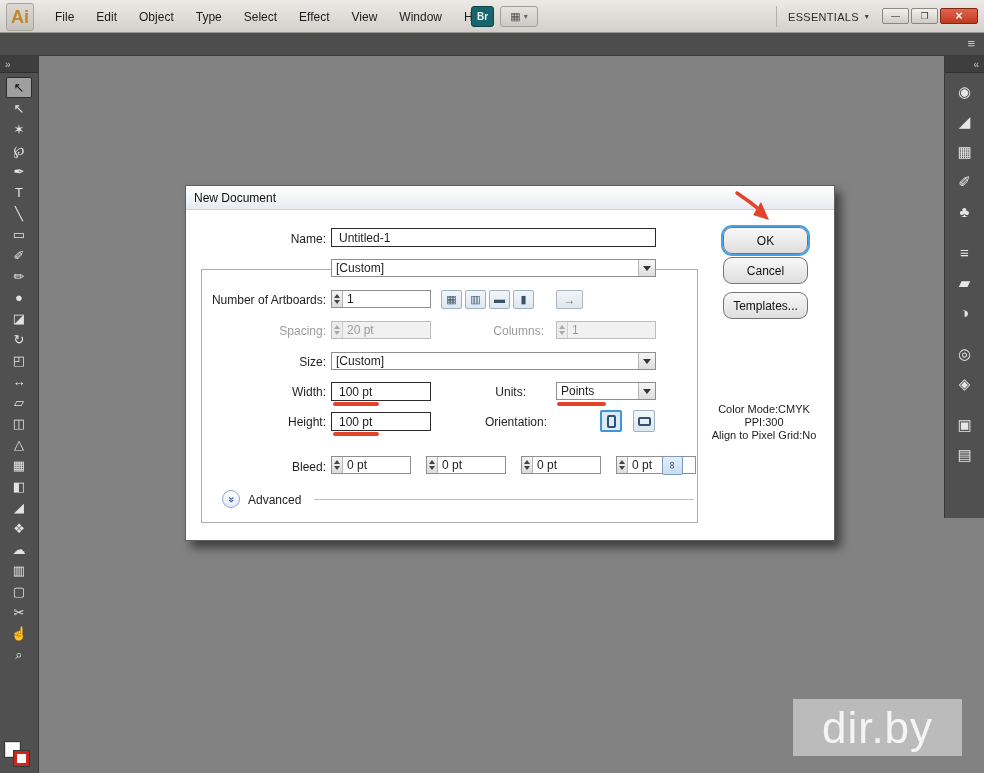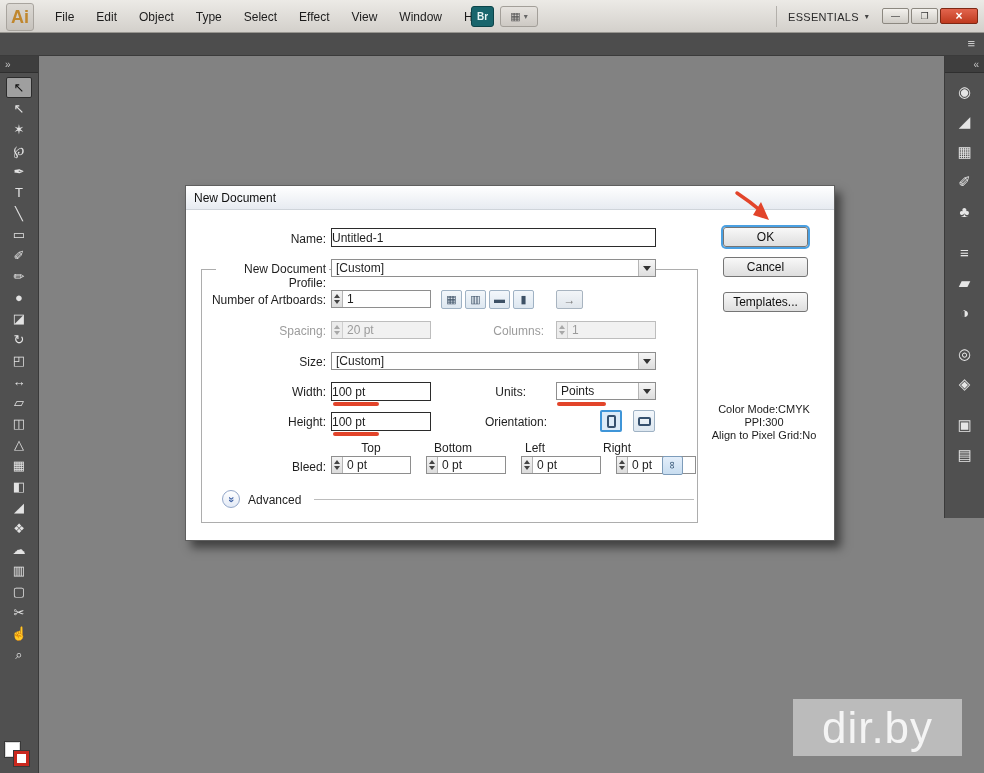--- a/index.html
+++ b/index.html
@@ -44,21 +44,21 @@
 .dock-btn{width:28px;height:25px;margin-bottom:5px;color:#e6e6e6;font-size:15px;line-height:1;display:flex;align-items:center;justify-content:center;border-radius:3px}
 .dock-btn.gap{margin-top:11px}
 
 
 .dialog{position:absolute;left:185px;top:185px;width:650px;height:356px;background:#fff;border:1px solid #5f5f5f;box-shadow:6px 7px 9px rgba(0,0,0,.5);font-size:12px;color:#1e1e1e;z-index:10}
 .dlg-title{position:absolute;left:0;top:0;right:0;height:24px;background:linear-gradient(#ffffff,#e7ebf1);border-bottom:1px solid #cfd4da;line-height:24px;padding-left:8px;font-size:12px;color:#101010}
 .groupbox{position:absolute;left:15px;top:83px;width:497px;height:254px;border:1px solid #adadad}
 .lbl{position:absolute;left:0;width:140px;text-align:right;font-size:12px;color:#1e1e1e}
 .lbl.dim{color:#9b9b9b}
 .lbl.onbox{background:#fff;padding:0 3px 0 0}
-.field{position:absolute;height:19px;border:1px solid #7f7f7f;background:#fff;display:flex;align-items:center;padding-left:0;font-size:12px}
+.field{position:absolute;height:19px;border:1px solid #7f7f7f;background:#fff;display:flex;align-items:center;padding-left:7px;font-size:12px}
 .field.focus{border-color:#2b2b2b}
 .dropdown{position:absolute;height:18px;border:1px solid #8e8e8e;background:#fff;display:flex;align-items:center;cursor:pointer}
 .dd-val{flex:1;padding-left:4px}
 .dd-btn{width:17px;height:100%;border-left:1px solid #b5b5b5;background:linear-gradient(#f6f6f6,#dedede);display:flex;align-items:center;justify-content:center}
 .dd-btn i{width:0;height:0;border-left:4px solid transparent;border-right:4px solid transparent;border-top:5px solid #333}
 .spinfield{position:absolute;height:18px;border:1px solid #8e8e8e;background:#fff;display:flex;align-items:stretch}
 .spin{width:11px;border-right:1px solid #b5b5b5;background:linear-gradient(#f4f4f4,#dcdcdc);display:flex;flex-direction:column;align-items:center;justify-content:center;gap:2px;cursor:pointer}
 .spin i{width:0;height:0;border-left:3.5px solid transparent;border-right:3.5px solid transparent}
 .spin i.up{border-bottom:4px solid #444}
 .spin i.dn{border-top:4px solid #444}
@@ -77,21 +77,21 @@
 .bleed-headers{position:absolute;left:145px;top:255px;display:flex;gap:2px}
 .bh{width:80px;text-align:center;font-size:12px;color:#1e1e1e}
 .bleed-fields{position:absolute;left:145px;top:270px;display:flex;gap:15px}
 .spinfield.bleed{position:static;width:80px;height:18px}
 .linkbtn{position:absolute;left:476px;top:270px;width:21px;height:19px;border:1px solid #7d9cba;background:linear-gradient(#e3eefa,#c8ddf0);border-radius:2px;display:flex;align-items:center;justify-content:center;color:#2f4f6f}
 .linkbtn span{transform:rotate(90deg);display:block;font-size:11px;line-height:1}
 .adv-btn{position:absolute;left:36px;top:304px;width:18px;height:18px;border:1px solid #93a7c9;border-radius:50%;background:linear-gradient(#ffffff,#e3eaf6);color:#3f62a5;display:flex;align-items:center;justify-content:center}
 .adv-btn span{transform:rotate(90deg);font-size:11px;font-weight:bold;line-height:1;display:block}
 .adv-lbl{position:absolute;left:62px;top:307px;font-size:12px}
 .adv-line{position:absolute;left:128px;top:313px;width:380px;height:1px;background:#bcbcbc}
-.dlg-btn{position:absolute;left:537px;width:85px;height:20px;border:1px solid #757575;border-radius:3px;background:linear-gradient(#f8f8f8,#dedede);font-size:12px;color:#101010;display:flex;align-items:center;justify-content:center}
+.dlg-btn{position:absolute;left:537px;width:85px;height:27px;border:1px solid #757575;border-radius:9px;background:linear-gradient(#f8f8f8,#dedede);font-size:12px;color:#101010;display:flex;align-items:center;justify-content:center}
 .dlg-btn.ok{top:41px;box-shadow:0 0 0 2px #4aa0e2}
 .dlg-btn.cancel{top:71px}
 .dlg-btn.templates{top:106px}
 .dlg-info{position:absolute;left:513px;top:217px;width:130px;text-align:center;font-size:11px;color:#1c1c1c;line-height:13px}
 .underline{position:absolute;height:4px;background:#e2442a;border-radius:2px;z-index:3}
 .ann-arrow{position:absolute;left:545px;top:4px;z-index:5}
 
 
 .watermark{position:absolute;left:793px;top:699px;width:169px;height:57px;background:rgba(200,200,200,.82);color:#f4f4f4;font-size:44px;display:flex;align-items:center;justify-content:center;z-index:4;letter-spacing:1px}
 </style>
@@ -279,21 +279,20 @@
 
   <div class="dialog">
     <div class="dlg-title">New Document</div>
     <div class="groupbox"></div>
 
     <div class="lbl" style="top:46px">Name:</div>
     <div class="field focus" style="left:145px;top:42px;width:325px">
       <span>Untitled-1</span>
     </div>
 
-    <div class="lbl onbox" style="left:30px;width:113px;top:76px">New Document Profile:</div>
     <div class="dropdown" style="left:145px;top:73px;width:325px">
       <span class="dd-val">[Custom]</span>
       <span class="dd-btn">
           <i></i>
         </span>
     </div>
 
     <div class="lbl" style="top:107px">Number of Artboards:</div>
     <div class="spinfield" style="left:145px;top:104px;width:100px">
       <span class="spin">
@@ -363,27 +362,20 @@
       <span>100 pt</span>
     </div>
     <div class="lbl" style="left:255px;width:106px;top:229px">Orientation:</div>
     <button class="orient selected" style="left:414px">
       <span class="page-p"></span>
     </button>
     <button class="orient" style="left:447px">
       <span class="page-l"></span>
     </button>
 
-    <div class="bleed-headers">
-
-    <span class="bh">Top</span>
-        <span class="bh">Bottom</span>
-        <span class="bh">Left</span>
-        <span class="bh">Right</span>
-      </div>
     <div class="lbl" style="top:274px">Bleed:</div>
     <div class="bleed-fields">
 
         <div class="spinfield bleed">
           <span class="spin">
             <i class="up"></i>
             <i class="dn"></i>
           </span>
           <span class="val">0 pt</span>
         </div>

